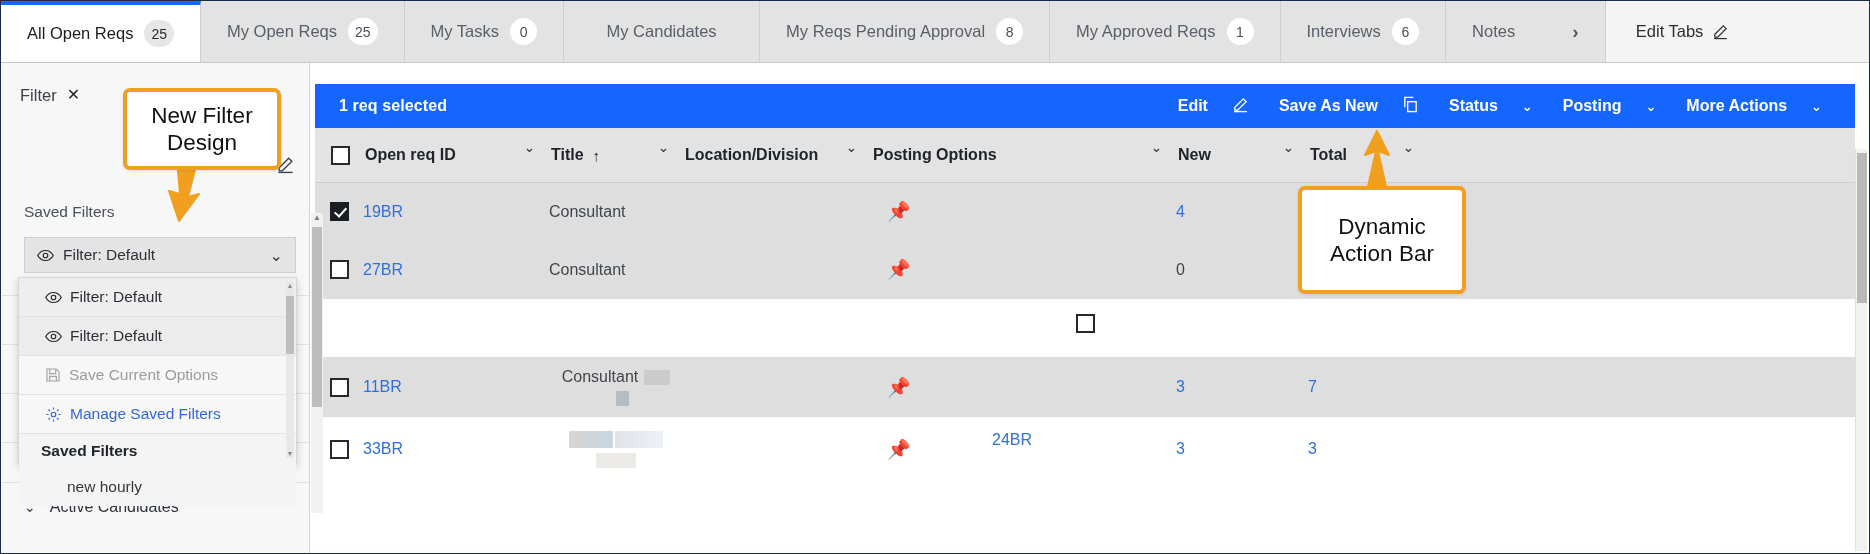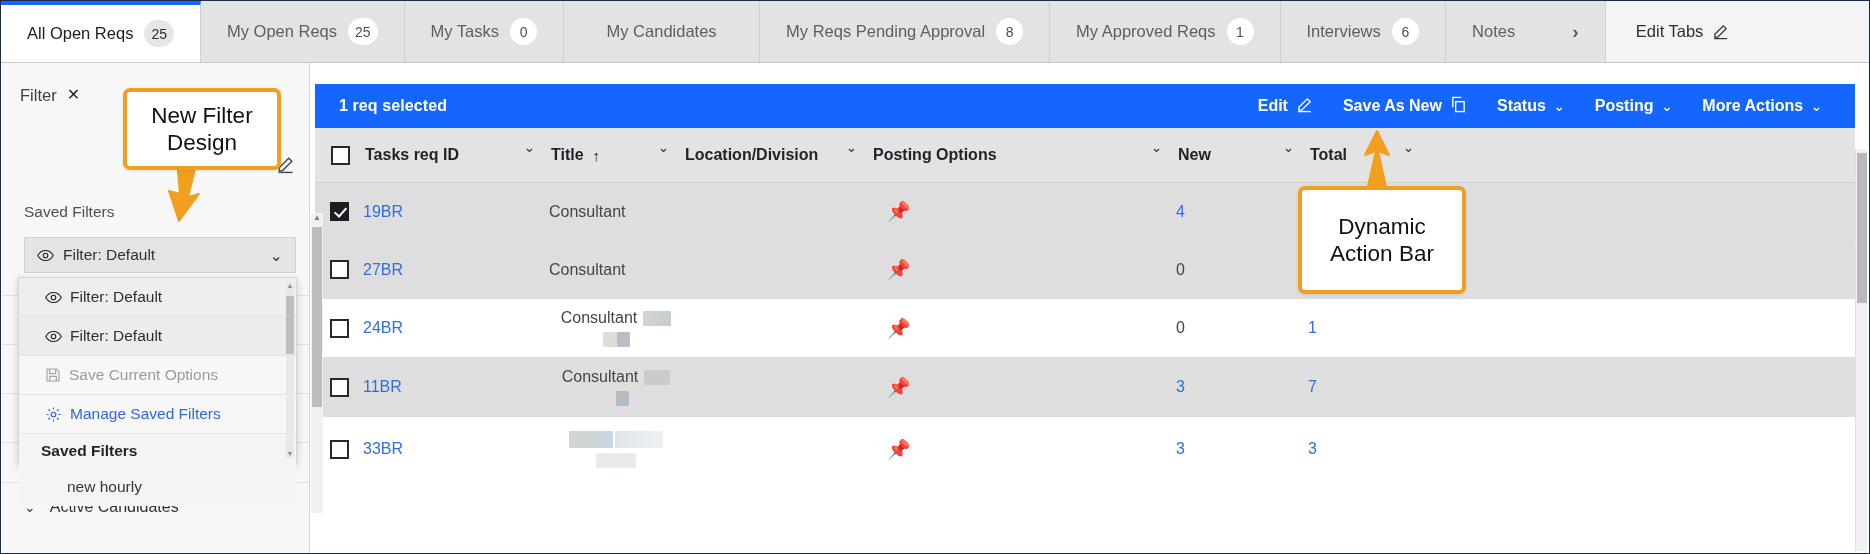--- a/index.html
+++ b/index.html
@@ -198,21 +198,21 @@
     background: #1565ff;
     display: flex; align-items: center;
     padding: 0 18px 0 24px;
     color: #ffffff;
   }
   .ab-status {
     font-size: 16px; font-weight: 700; letter-spacing: .1px;
   }
   .ab-actions { margin-left: auto; display: flex; align-items: center; gap: 0; }
   .ab-btn {
-    display: inline-flex; align-items: center; gap: 8px;
+    display: inline-flex; align-items: center; gap: 24px;
     padding: 0 15px; height: 44px;
     font-size: 16px; font-weight: 700;
     color: #ffffff; cursor: pointer; white-space: nowrap;
   }
   .ab-btn .cv { font-size: 13px; font-weight: 700; }
 
   
   .tbl { position: absolute; left: 4px; top: 65px; width: 1540px; }
   .thead {
     display: flex; align-items: center;
@@ -522,21 +522,21 @@
       </div>
     </div>
 
     <div class="tbl">
 
       <div class="thead">
         <div class="th c-check">
           <span class="chkbox"></span>
         </div>
         <div class="th c-id">
-          <span>Tasks req ID</span>
+          <span>Open req ID</span>
           <span class="hcaret">⌄</span>
         </div>
         <div class="th c-title">
           <span>Title</span>
           <span class="sort">↑</span>
           <span class="hcaret">⌄</span>
         </div>
         <div class="th c-loc">
           <span>Location/Division</span>
           <span class="hcaret">⌄</span>
@@ -592,21 +592,21 @@
           <span class="pin">📌</span>
         </div>
         <div class="td c-new">
           <span class="num">0</span>
         </div>
         <div class="td c-total">
           <span class="num">0</span>
         </div>
       </div>
 
-      <div class="trow" style="height:59px;">
+      <div class="trow" style="height:59px;flex-direction:column;">
         <div class="td c-check" style="height:59px;">
           <span class="chkbox"></span>
         </div>
         <div class="td c-id" style="height:59px;">
           <span class="link-id">24BR</span>
         </div>
         <div class="td c-title title-cell" style="height:59px;">
           <div class="title-line">
             <span class="txt">Consultant</span>
             <span class="redact" style="width:28px;height:15px;background:linear-gradient(90deg,#d9d3c8,#c3ced6);"></span>

